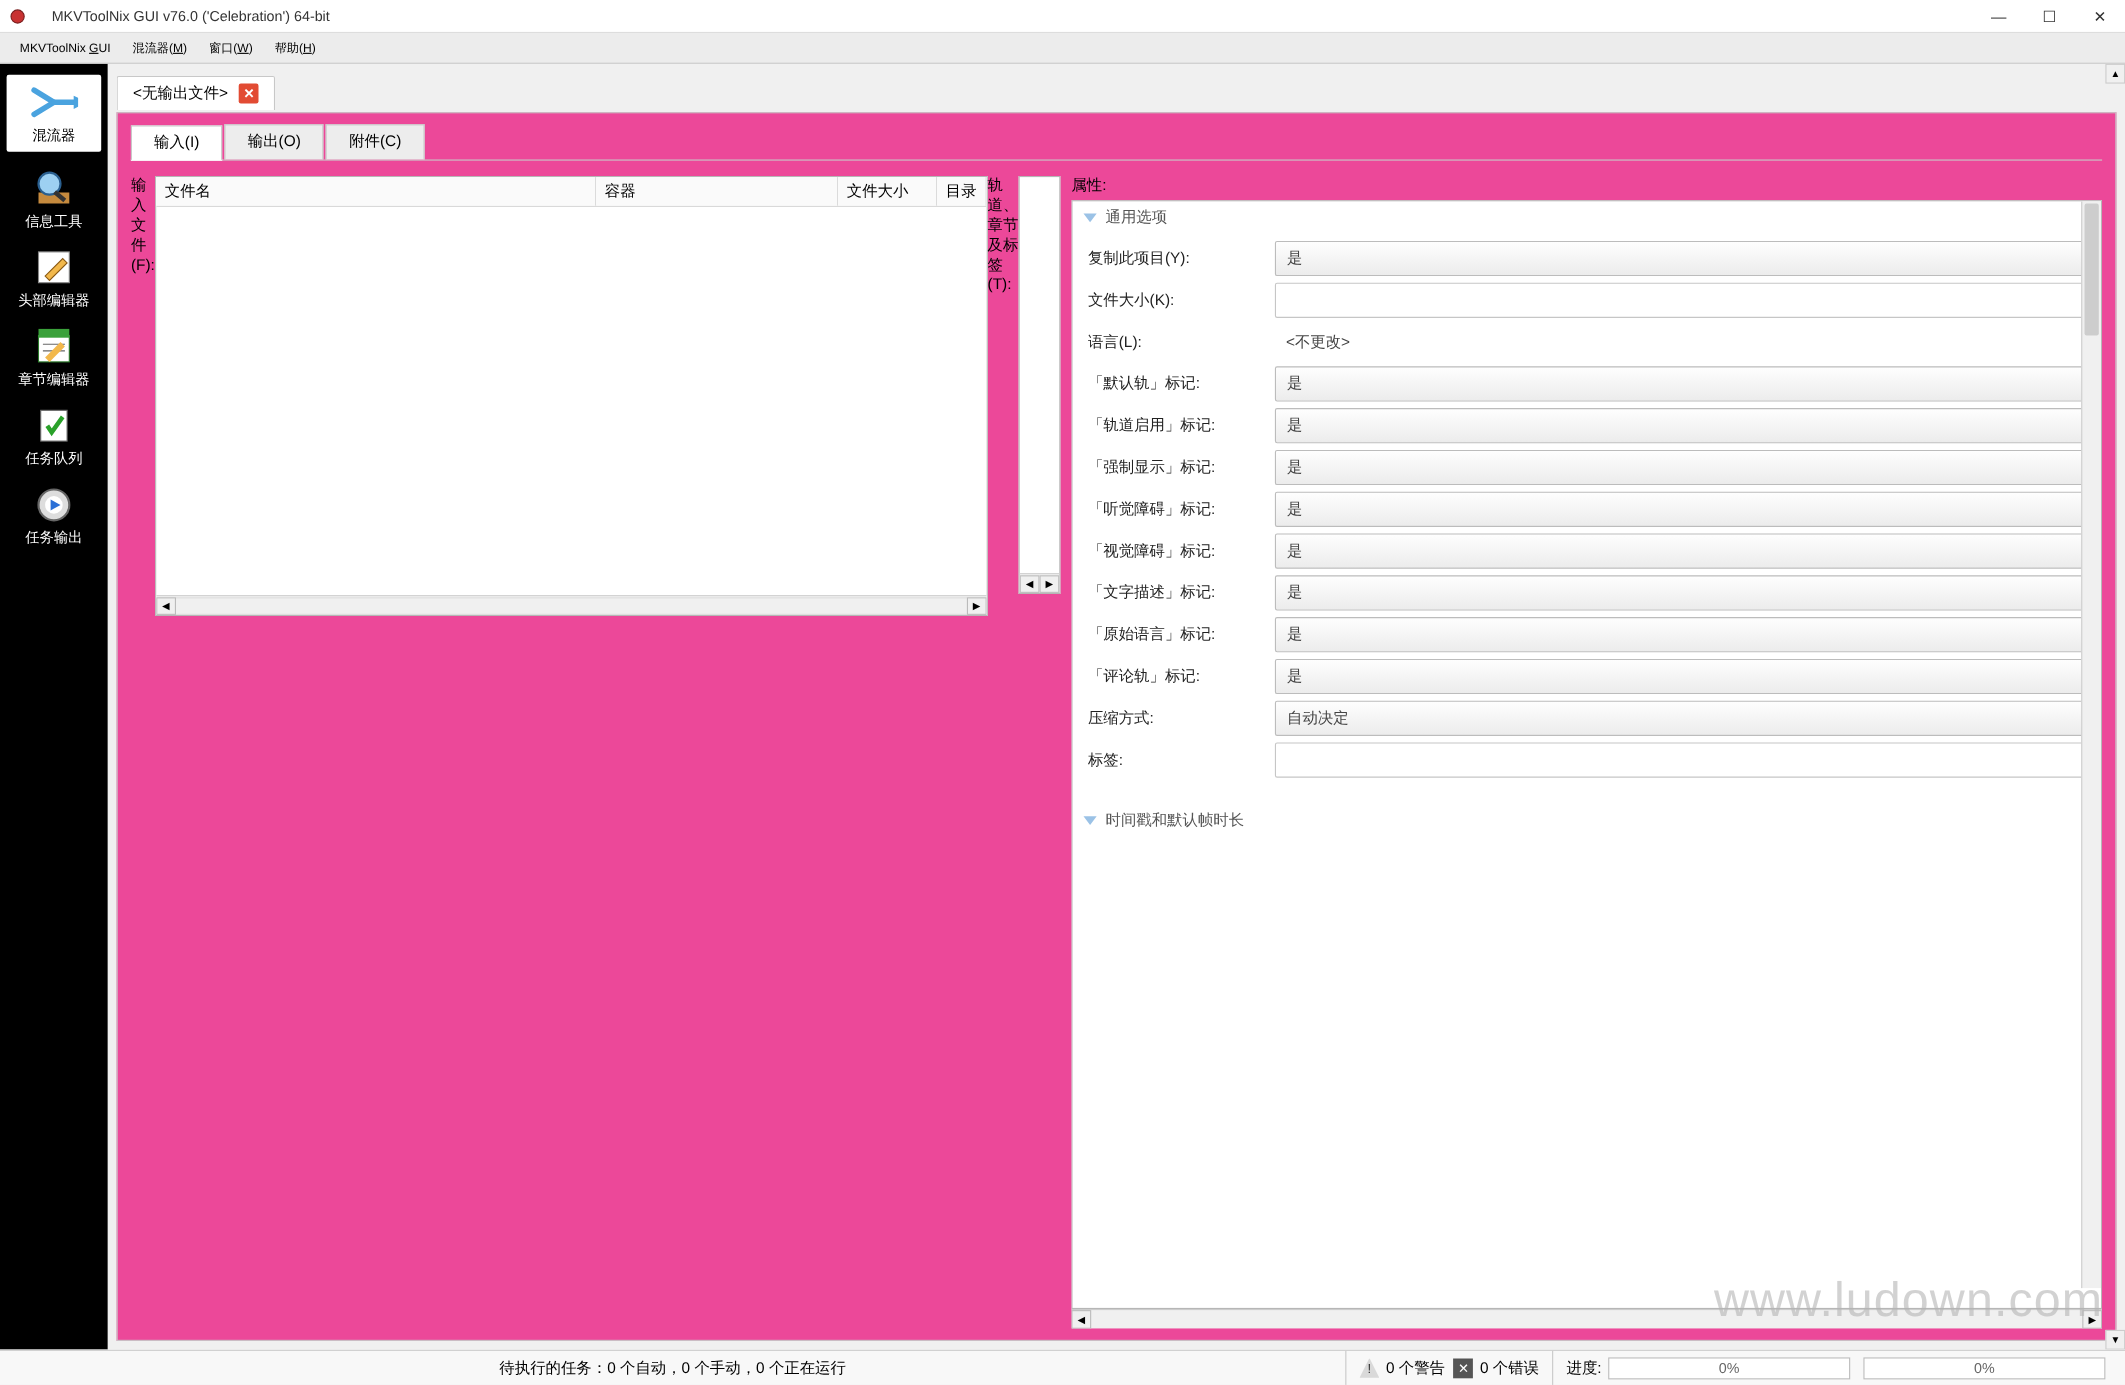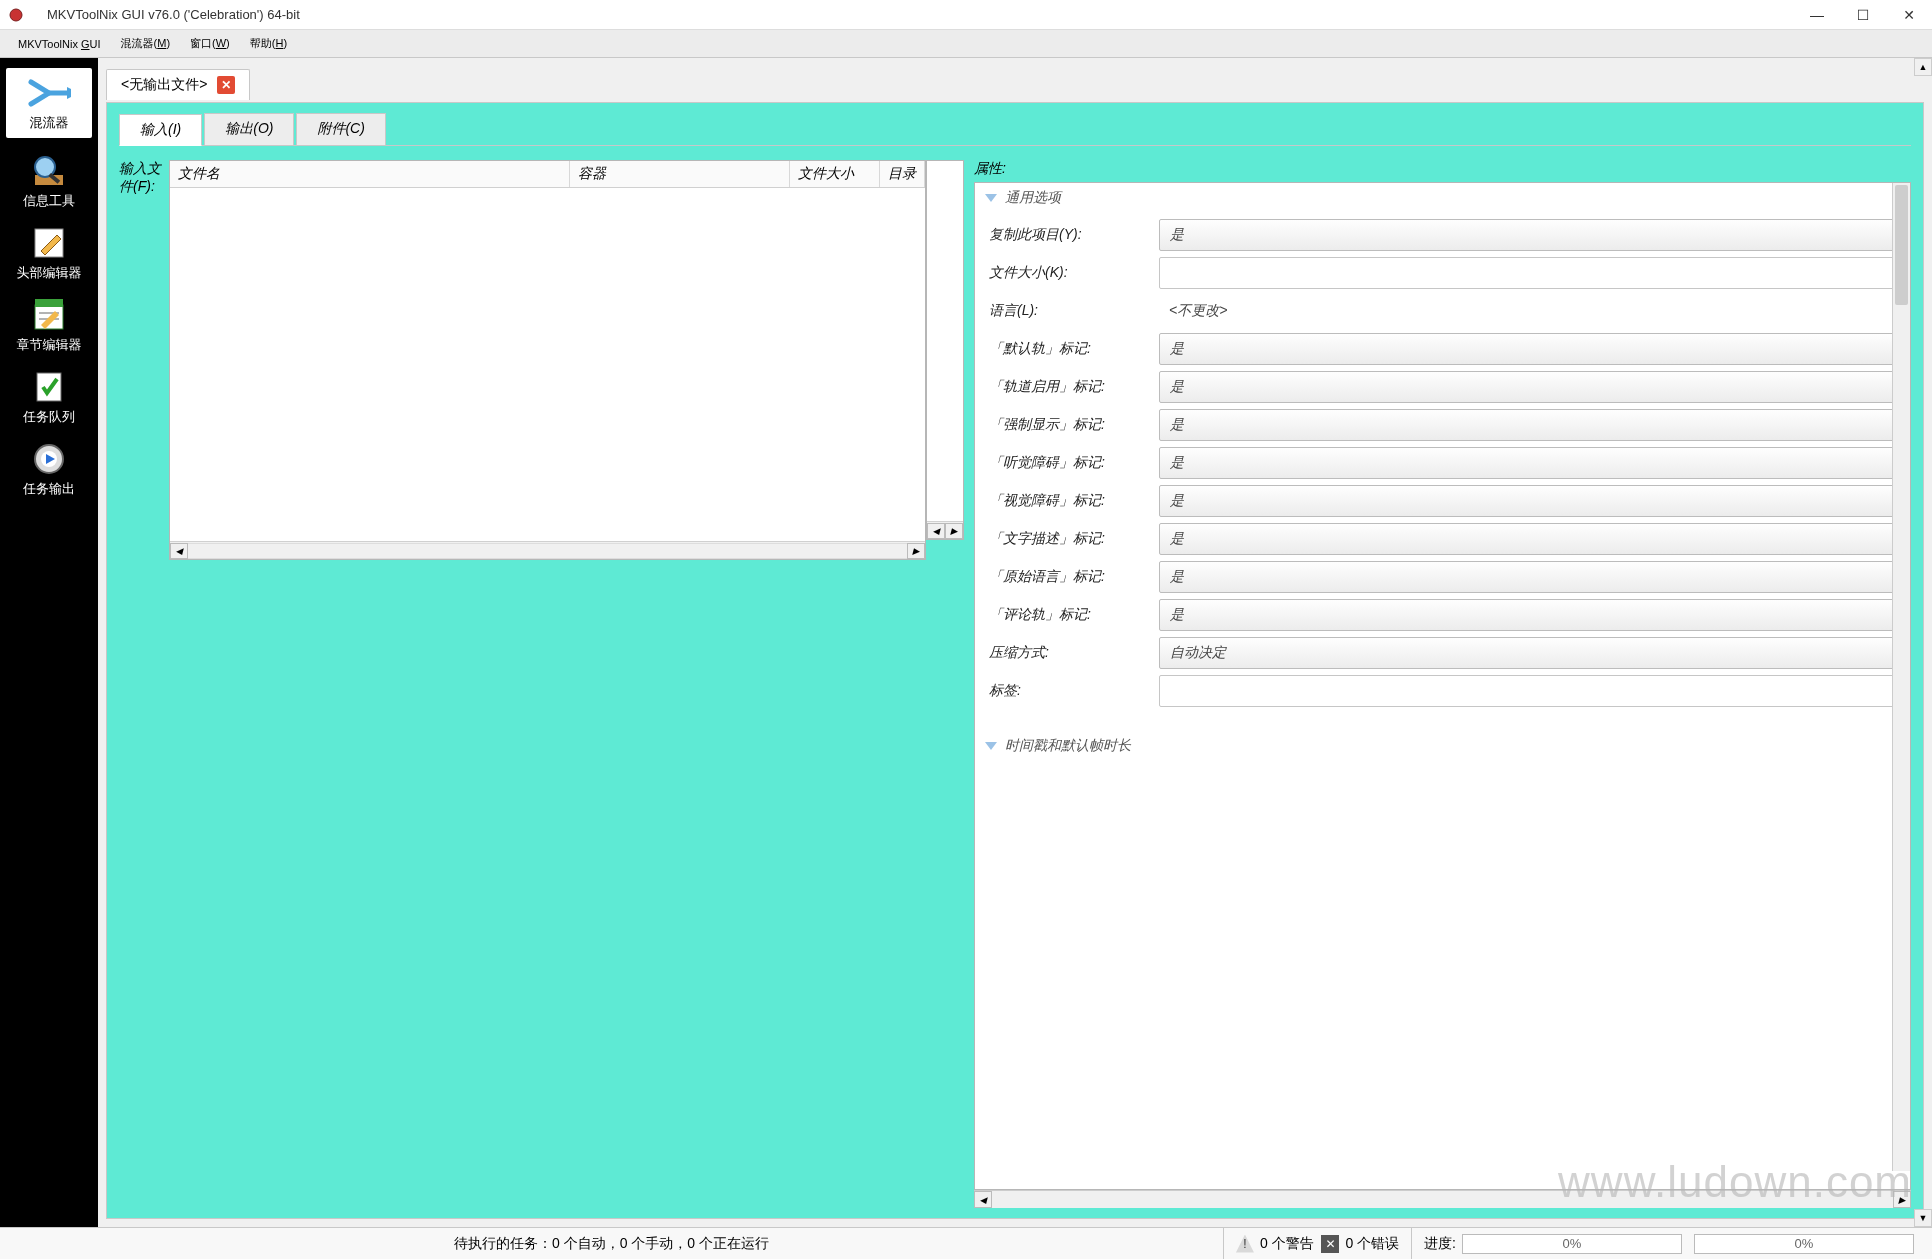--- a/index.html
+++ b/index.html
@@ -129,27 +129,26 @@
   color: #fff;
   display:flex; align-items:center; justify-content:center;
   font-weight: bold;
   font-size: 12px;
   border-radius: 2px;
 }
 
 
 .panel-frame {
   flex: 1;
-  background: #5eead4;
+  background: #ec4899;
   border: 1px solid #c8c8c8;
   padding: 10px 12px;
   display:flex;
   flex-direction: column;
   overflow:hidden;
-  font-style:italic;
 }
 .sub-tabs {
   display: flex;
   border-bottom: 1px solid #c8c8c8;
   margin-bottom: 14px;
 }
 .sub-tab {
   padding: 6px 20px;
   background: #ededed;
   border: 1px solid #c8c8c8;
@@ -455,20 +454,21 @@
             </div>
             <div class="table-body"></div>
             <div class="table-hscroll">
               <span class="arrow">◀</span>
                 <span class="track"></span>
                 <span class="arrow">▶</span>
             </div>
           </div>
 
           <div style="height:14px"></div>
+          <div class="section-label">轨道、章节及标签(T):</div>
           <div class="table-frame tracks-frame">
             <div class="table-body"></div>
             <div class="table-hscroll">
               <span class="arrow">◀</span>
                 <span class="track"></span>
                 <span class="arrow">▶</span>
             </div>
           </div>
         </div>
 

